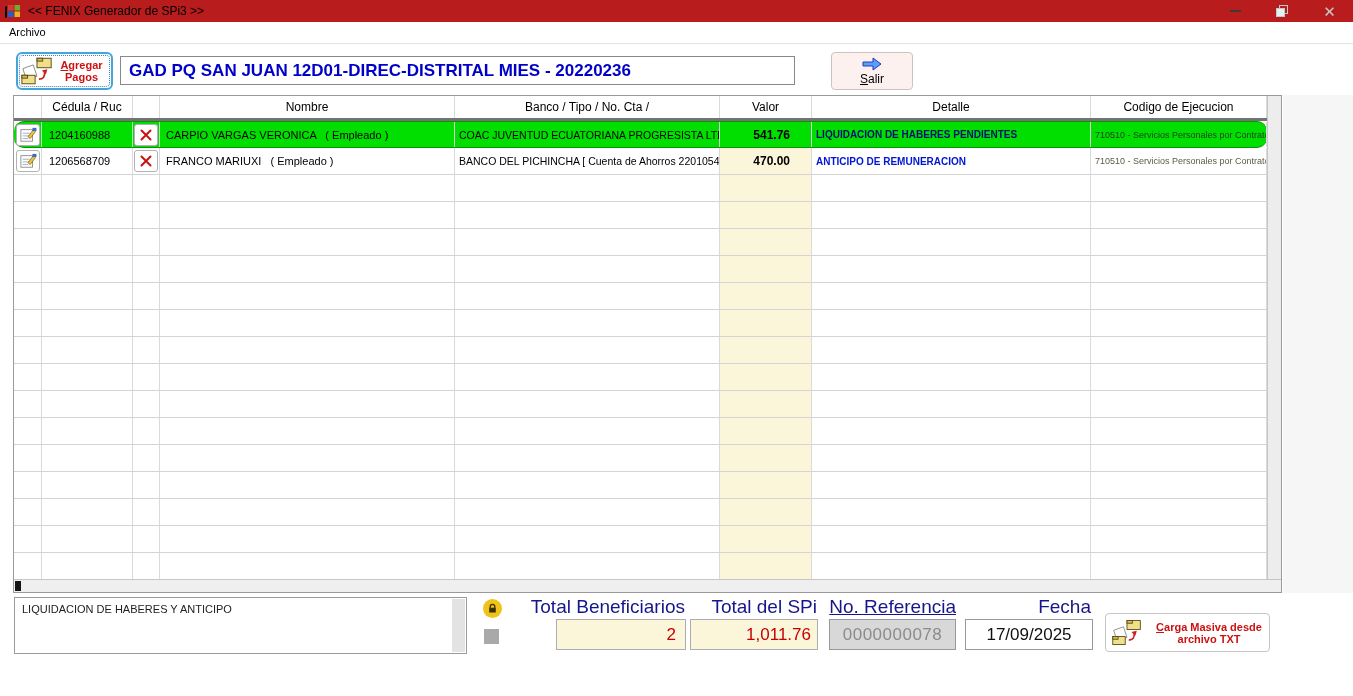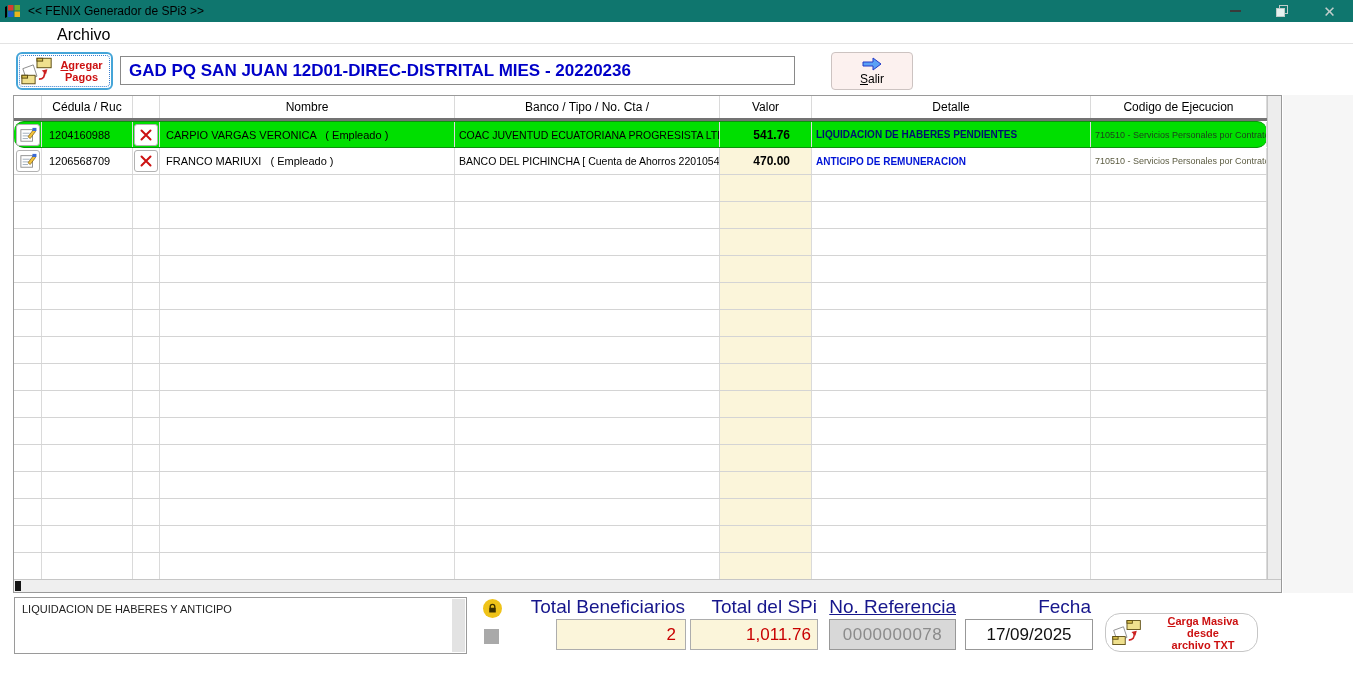--- a/index.html
+++ b/index.html
@@ -3,31 +3,31 @@
 <meta charset="utf-8">
 <style>
   * { box-sizing: border-box; }
   html,body { margin:0; padding:0; }
   body {
     width:1353px; height:696px; position:relative; overflow:hidden;
     background:#ffffff; font-family:"Liberation Sans", sans-serif; color:#000;
   }
   
   .titlebar { position:absolute; left:0; top:0; width:1353px; height:22px;
-    background:#0f766e; display:flex; align-items:center; }
+    background:#b91c1c; display:flex; align-items:center; }
   .app-icon { width:17px; height:15px; margin-left:5px; flex:0 0 auto; }
   .title-text { font-size:12px; margin-left:6px; white-space:nowrap; }
   .win-controls { margin-left:auto; display:flex; height:100%; }
   .wc { width:47px; height:100%; display:flex; align-items:center; justify-content:center; }
   .wc-min-bar { width:11px; height:2px; background:#3a3a3a; }
   .wc-close-x { font-size:15px; color:#c3cecc; line-height:1; }
   
   .menubar { position:absolute; left:0; top:22px; width:1353px; height:22px;
     background:#fff; border-bottom:1px solid #e3e3e3; }
-  .menu-item { position:absolute; left:9px; top:4px; font-size:16px;margin-left:48px; }
+  .menu-item { position:absolute; left:9px; top:4px; font-size:11px; }
   
   .btn-agregar { position:absolute; left:16px; top:52px; width:97px; height:38px;
     background:#fff; border:2px solid #45a5d8; border-radius:6px;
     display:flex; align-items:center; padding:1px 2px; cursor:default; }
   .btn-agregar::before { content:""; position:absolute; inset:1px;
     border:1px dotted #3a7fd0; border-radius:4px; pointer-events:none; }
   .btn-agregar .lbl { color:#cc1111; font-weight:bold; font-size:11px;
     line-height:12px; text-align:center; flex:1; }
   .ul { text-decoration:underline; }
   .title-field { position:absolute; left:120px; top:56px; width:675px; height:29px;
@@ -78,22 +78,22 @@
   .gray-square { position:absolute; left:484px; top:629px; width:15px; height:15px; background:#a9a9a9; }
   .flabel { position:absolute; top:596px; font-size:19px; color:#16168c; white-space:nowrap; }
   .lab-benef { right:668px; } .lab-spi { right:536px; } .lab-ref { right:397px;text-decoration:underline; } .lab-fecha { right:262px; }
   .ffield { position:absolute; top:619px; height:31px; border:1px solid #adadad;
     font-size:17px; display:flex; align-items:center; white-space:nowrap; }
   .f-benef { left:556px; width:130px; background:#fbf5da; color:#c80000; justify-content:flex-end; padding-right:9px; }
   .f-spi   { left:690px; width:128px; background:#fbf5da; color:#c80000; justify-content:flex-end; padding-right:6px; }
   .f-ref   { left:829px; width:127px; background:#d8d8d8; color:#8b8b8b; justify-content:center;
              border:1px solid #989898; letter-spacing:0.5px; }
   .f-fecha { left:965px; width:128px; background:#fff; color:#101010; justify-content:center; border:1px solid #989898; }
-  .btn-carga { position:absolute; left:1105px; top:613px; width:153px; height:39px;
-    background:#fff; border:1px solid #c6c6c6; border-radius:15px;
+  .btn-carga { position:absolute; left:1105px; top:613px; width:165px; height:39px;
+    background:#fff; border:1px solid #c6c6c6; border-radius:4px;
     display:flex; align-items:center; gap:9px; padding:0 3px 0 5px; cursor:default; }
   .btn-carga .lbl { color:#cc1111; font-weight:bold; font-size:11px; line-height:12px; text-align:center; flex:1; }
 </style>
 </head>
 <body>
 
 <div class="titlebar">
   <svg class="app-icon" viewBox="0 0 17 15">
     <path d="M0 3 L2 2 V13 L0 14 Z" fill="#000"></path>
     <rect x="3" y="1" width="5.5" height="5.5" fill="#d43c31"></rect>

